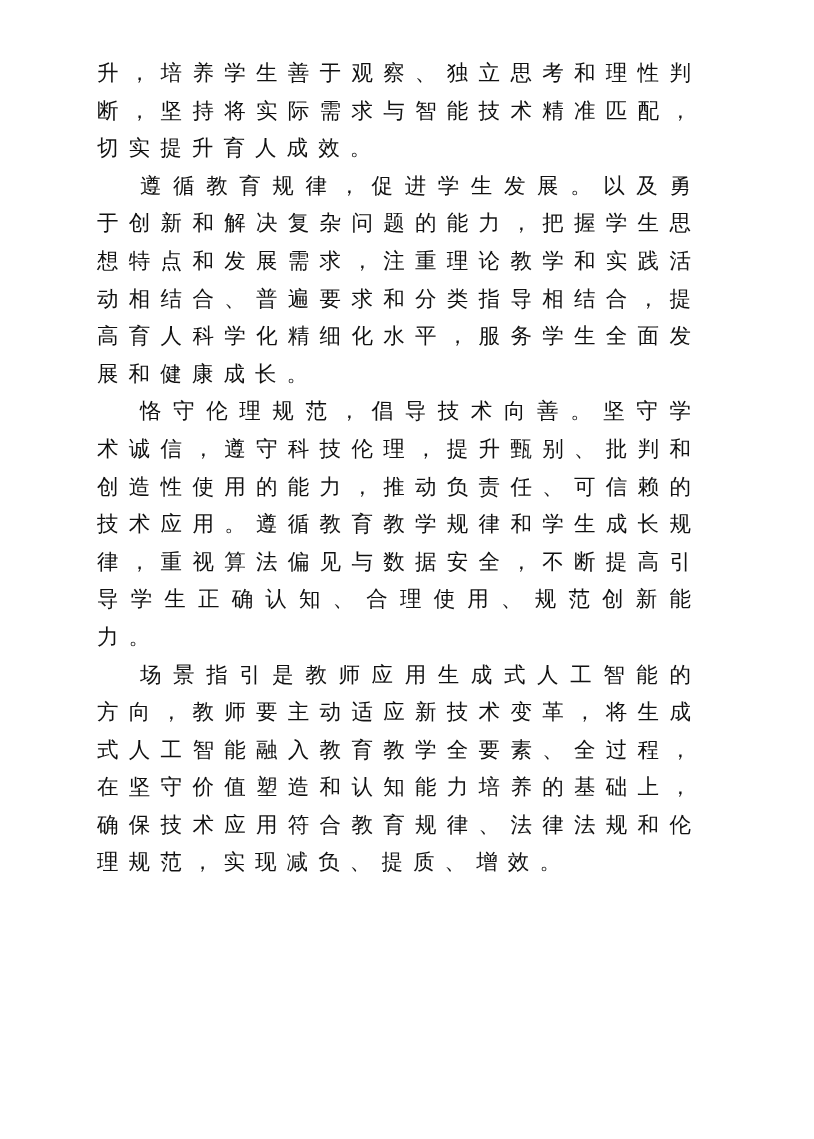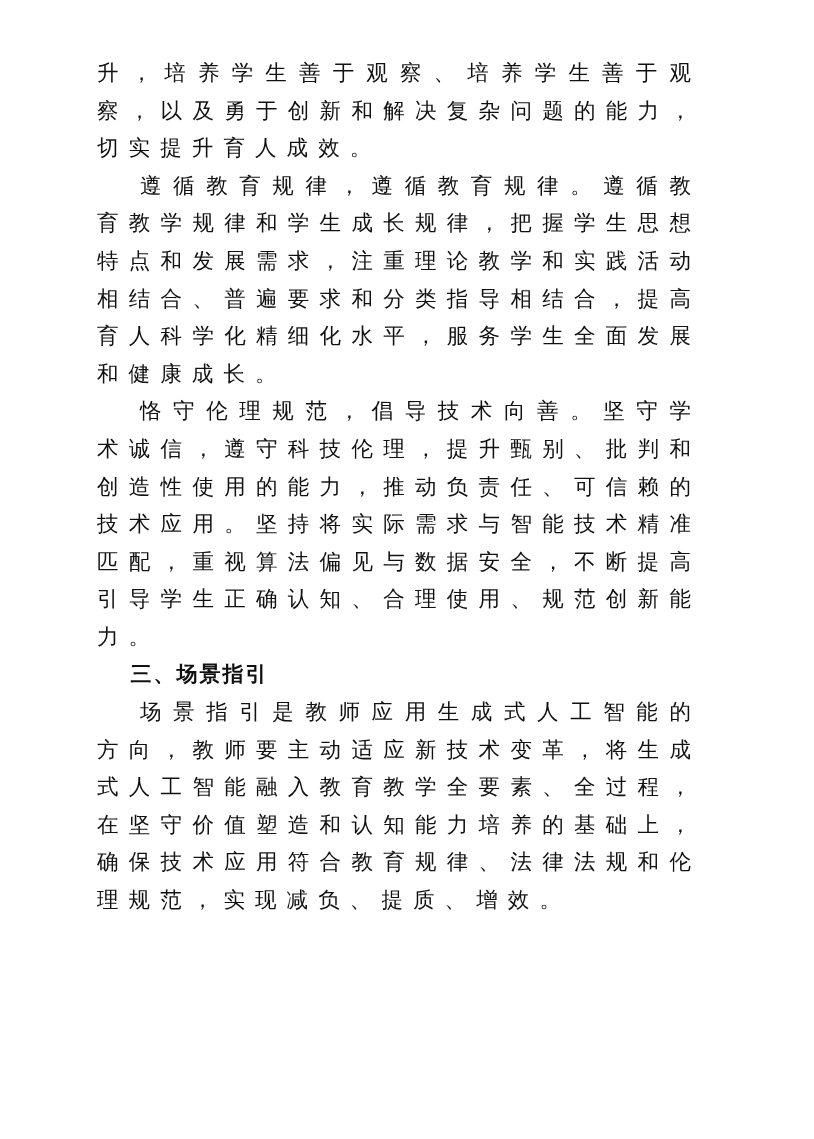--- a/index.html
+++ b/index.html
@@ -40,19 +40,18 @@
       font-size: 21px;
       line-height: 37.6px;
       letter-spacing: 2px;
       text-indent: 1.6em;
     }
   </style>
 </head>
 <body>
 
 <div class="page">
-  <p class="para no-indent">升，培养学生善于观察、培养学生善于观察，以及勇于创新和解决复杂问题的能力，切实提升育人成效。</p>
-  <p class="para">遵循教育规律，遵循教育规律。遵循教育教学规律和学生成长规律，把握学生思想特点和发展需求，注重理论教学和实践活动相结合、普遍要求和分类指导相结合，提高育人科学化精细化水平，服务学生全面发展和健康成长。</p>
-  <p class="para">恪守伦理规范，倡导技术向善。坚守学术诚信，遵守科技伦理，提升甄别、批判和创造性使用的能力，推动负责任、可信赖的技术应用。坚持将实际需求与智能技术精准匹配，重视算法偏见与数据安全，不断提高引导学生正确认知、合理使用、规范创新能力。</p>
-  <h2 class="heading">三、场景指引</h2>
+  <p class="para no-indent">升，培养学生善于观察、独立思考和理性判断，坚持将实际需求与智能技术精准匹配，切实提升育人成效。</p>
+  <p class="para">遵循教育规律，促进学生发展。以及勇于创新和解决复杂问题的能力，把握学生思想特点和发展需求，注重理论教学和实践活动相结合、普遍要求和分类指导相结合，提高育人科学化精细化水平，服务学生全面发展和健康成长。</p>
+  <p class="para">恪守伦理规范，倡导技术向善。坚守学术诚信，遵守科技伦理，提升甄别、批判和创造性使用的能力，推动负责任、可信赖的技术应用。遵循教育教学规律和学生成长规律，重视算法偏见与数据安全，不断提高引导学生正确认知、合理使用、规范创新能力。</p>
   <p class="para">场景指引是教师应用生成式人工智能的方向，教师要主动适应新技术变革，将生成式人工智能融入教育教学全要素、全过程，在坚守价值塑造和认知能力培养的基础上，确保技术应用符合教育规律、法律法规和伦理规范，实现减负、提质、增效。</p>
 
 </div>
 
 </body></html>

